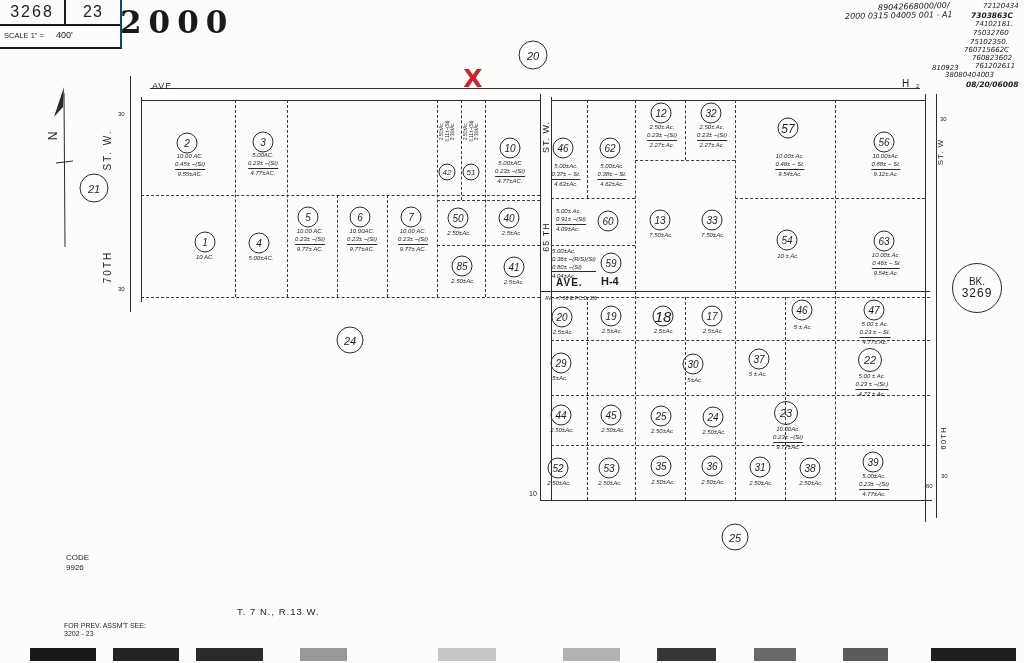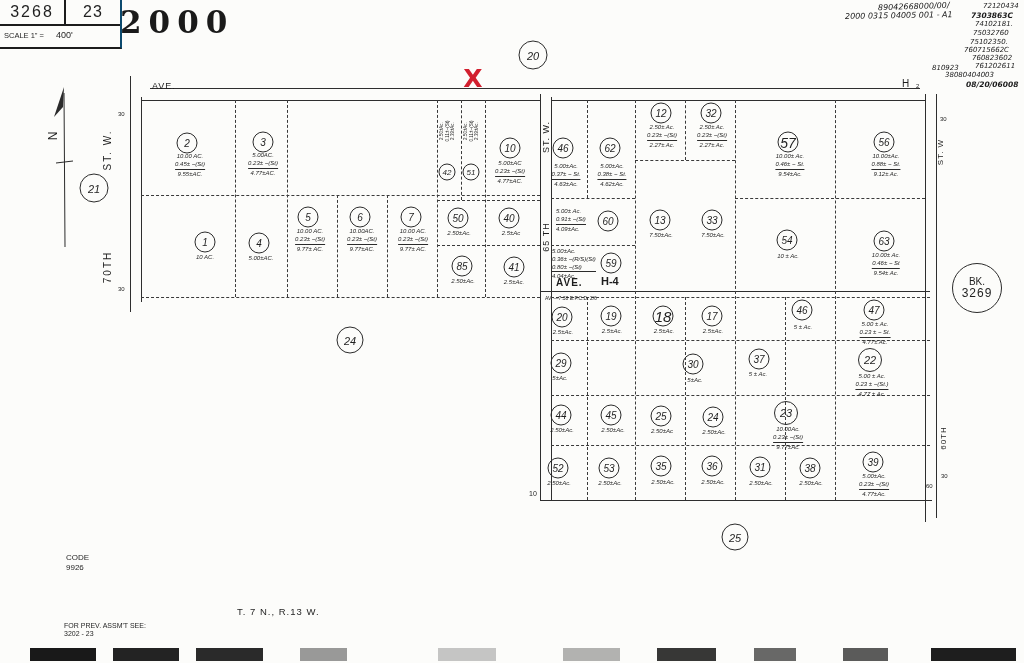--- a/index.html
+++ b/index.html
@@ -238,21 +238,21 @@
       <div>2.50± Ac.</div>
       <div>0.23± ~(St)</div>
       <div class="total">2.27± Ac.</div>
     </div>
     <div class="pcircle" style="left: 711px; top: 113px; width: 19px; height: 19px; font-size: 10px;">32</div>
     <div class="ptext" style="left: 712px; top: 124px;">
       <div>2.50± Ac.</div>
       <div>0.23± ~(St)</div>
       <div class="total">2.27± Ac.</div>
     </div>
-    <div class="pcircle" style="left: 788px; top: 142px; width: 19px; height: 19px; font-size: 14px;">57</div>
+    <div class="pcircle" style="left: 788px; top: 128px; width: 19px; height: 19px; font-size: 12px;">57</div>
     <div class="ptext" style="left: 790px; top: 153px;">
       <div>10.00± Ac.</div>
       <div>0.46± ~ St.</div>
       <div class="total">9.54±Ac.</div>
     </div>
     <div class="pcircle" style="left: 884px; top: 142px; width: 19px; height: 19px; font-size: 10px;">56</div>
     <div class="ptext" style="left: 886px; top: 153px;">
       <div>10.00±Ac.</div>
       <div>0.88± ~ St.</div>
       <div class="total">9.12± Ac.</div>

